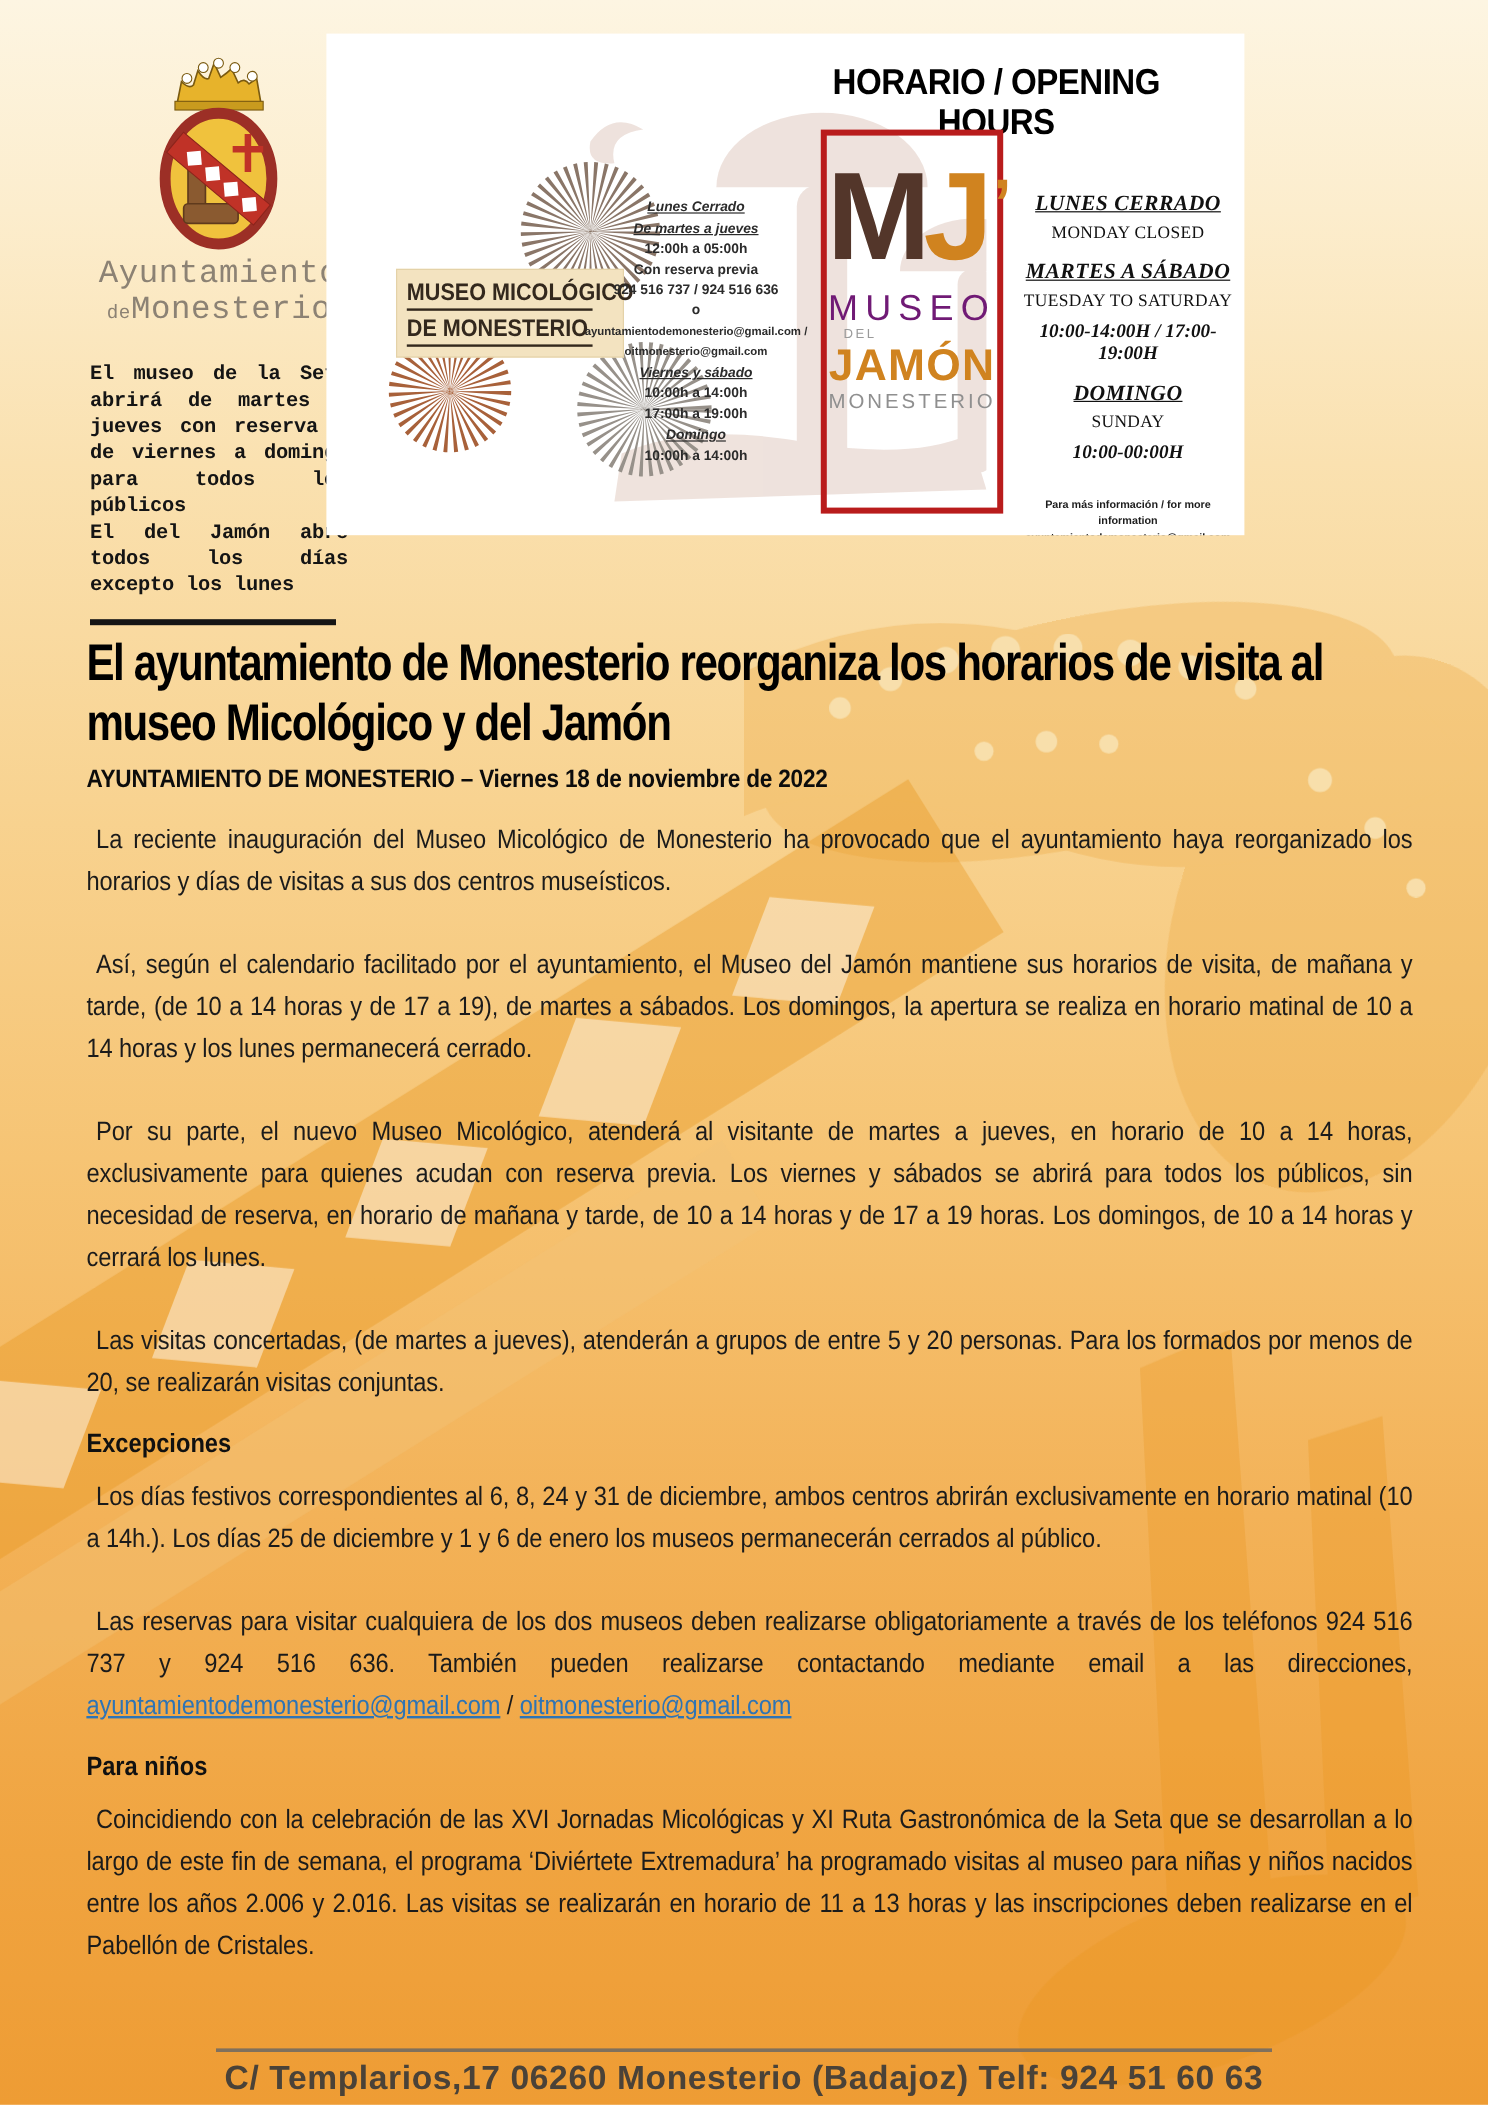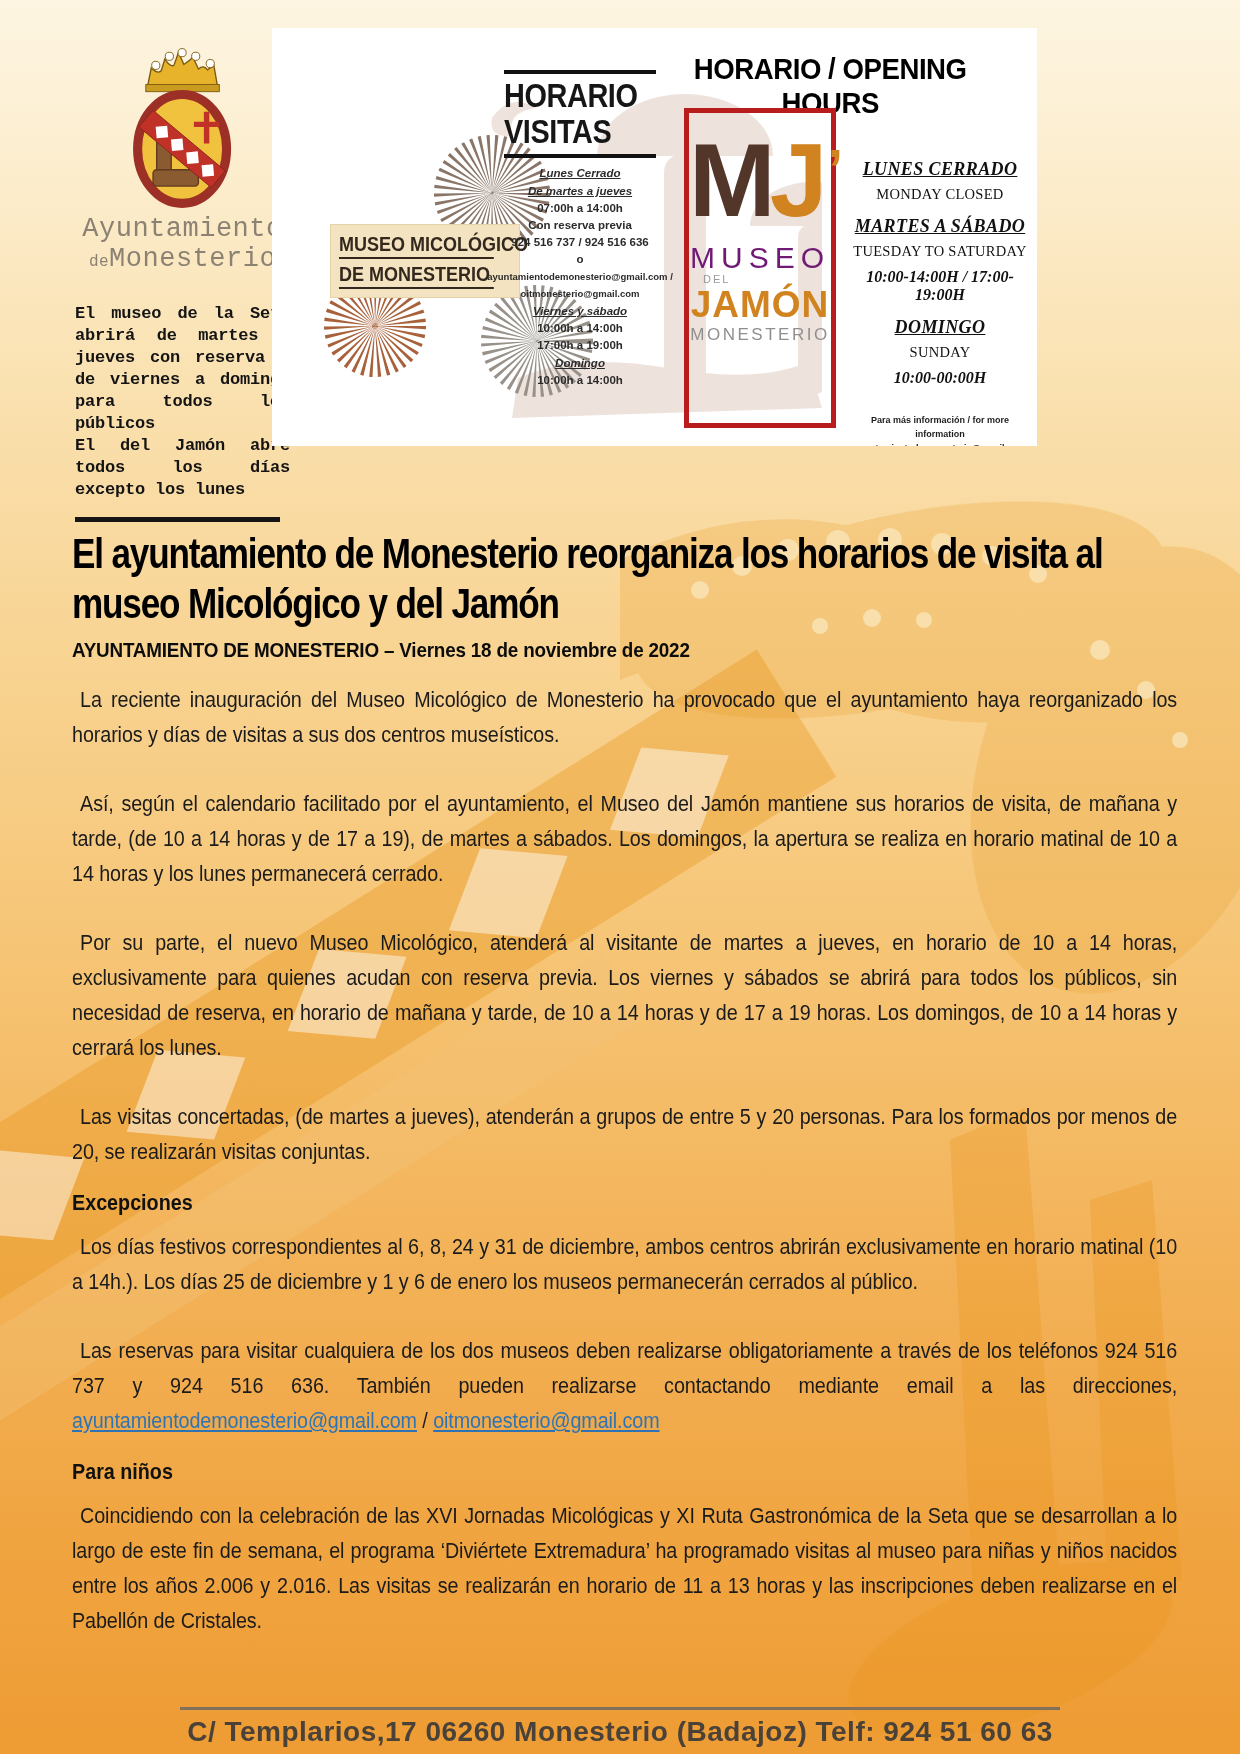--- a/index.html
+++ b/index.html
@@ -167,29 +167,25 @@
       <circle cx="88" cy="228" r="24" stroke="#a8613a" stroke-width="54" stroke-dasharray="1.6 2.7"></circle>
       <circle cx="250" cy="243" r="27" stroke="#97918a" stroke-width="58" stroke-dasharray="1.6 2.7"></circle>
     </g>
   </svg>
 
   <div class="mico-label">
     <div>MUSEO MICOLÓGICO</div>
     <div>DE MONESTERIO</div>
   </div>
 
-  <div class="lp-title">
-    <div>HORARIO</div>
-    <div>VISITAS</div>
-  </div>
 
   <div class="lp-sched">
     <div class="lp-row lp-h">Lunes Cerrado</div>
     <div class="lp-row lp-h">De martes a jueves</div>
-    <div class="lp-row">07:00h a 14:00h</div>
+    <div class="lp-row">12:00h a 05:00h</div>
     <div class="lp-row">Con reserva previa</div>
     <div class="lp-row">924 516 737 / 924 516 636</div>
     <div class="lp-row">o</div>
     <div class="lp-row lp-sm">ayuntamientodemonesterio@gmail.com /</div>
     <div class="lp-row lp-sm">oitmonesterio@gmail.com</div>
     <div class="lp-row lp-h">Viernes y sábado</div>
     <div class="lp-row">10:00h a 14:00h</div>
     <div class="lp-row">17:00h a 19:00h</div>
     <div class="lp-row lp-h">Domingo</div>
     <div class="lp-row">10:00h a 14:00h</div>

